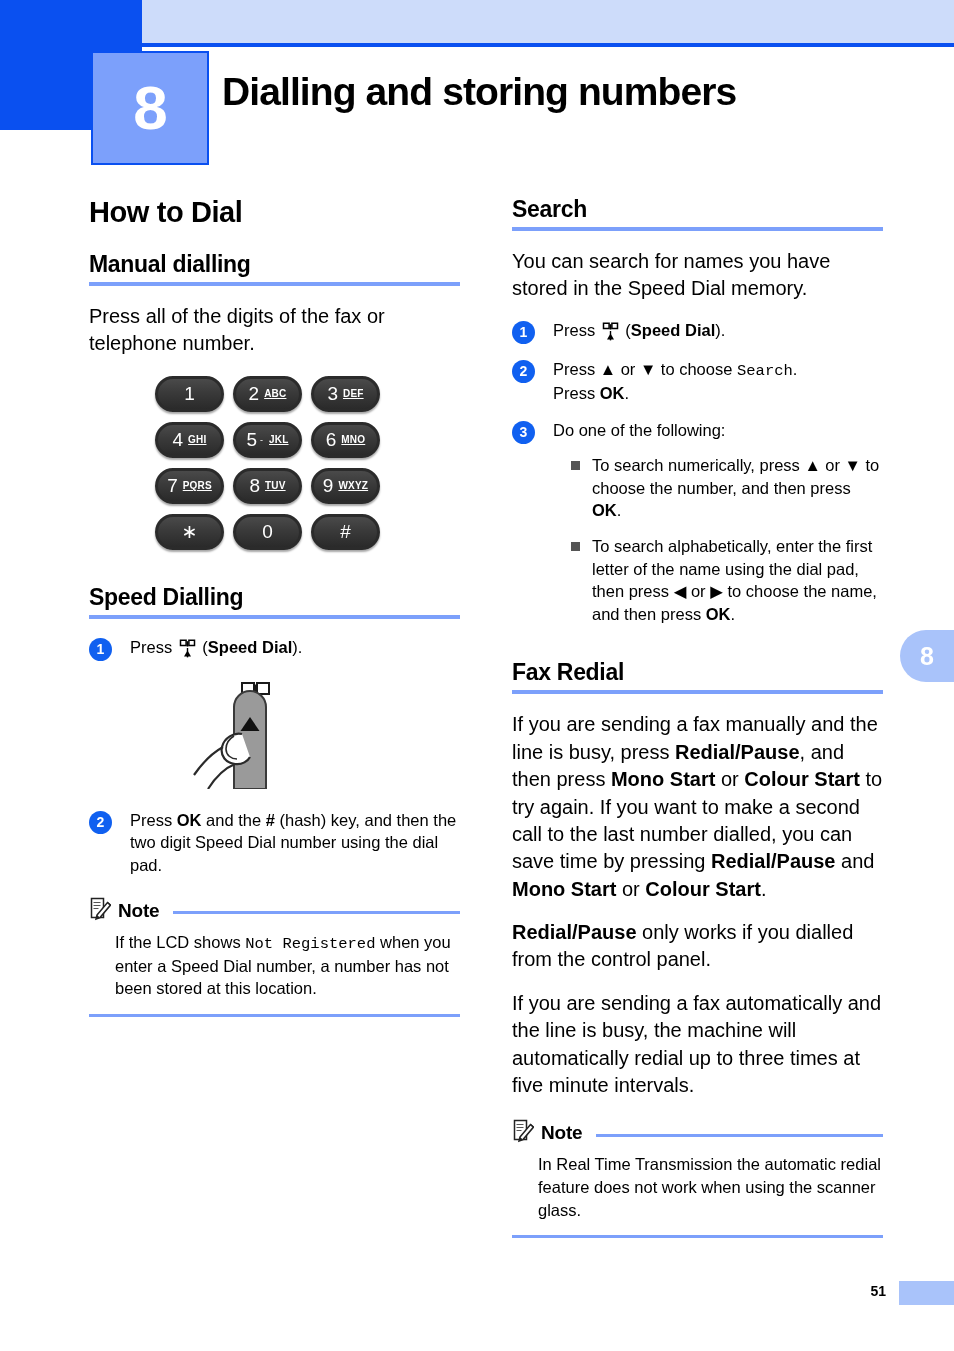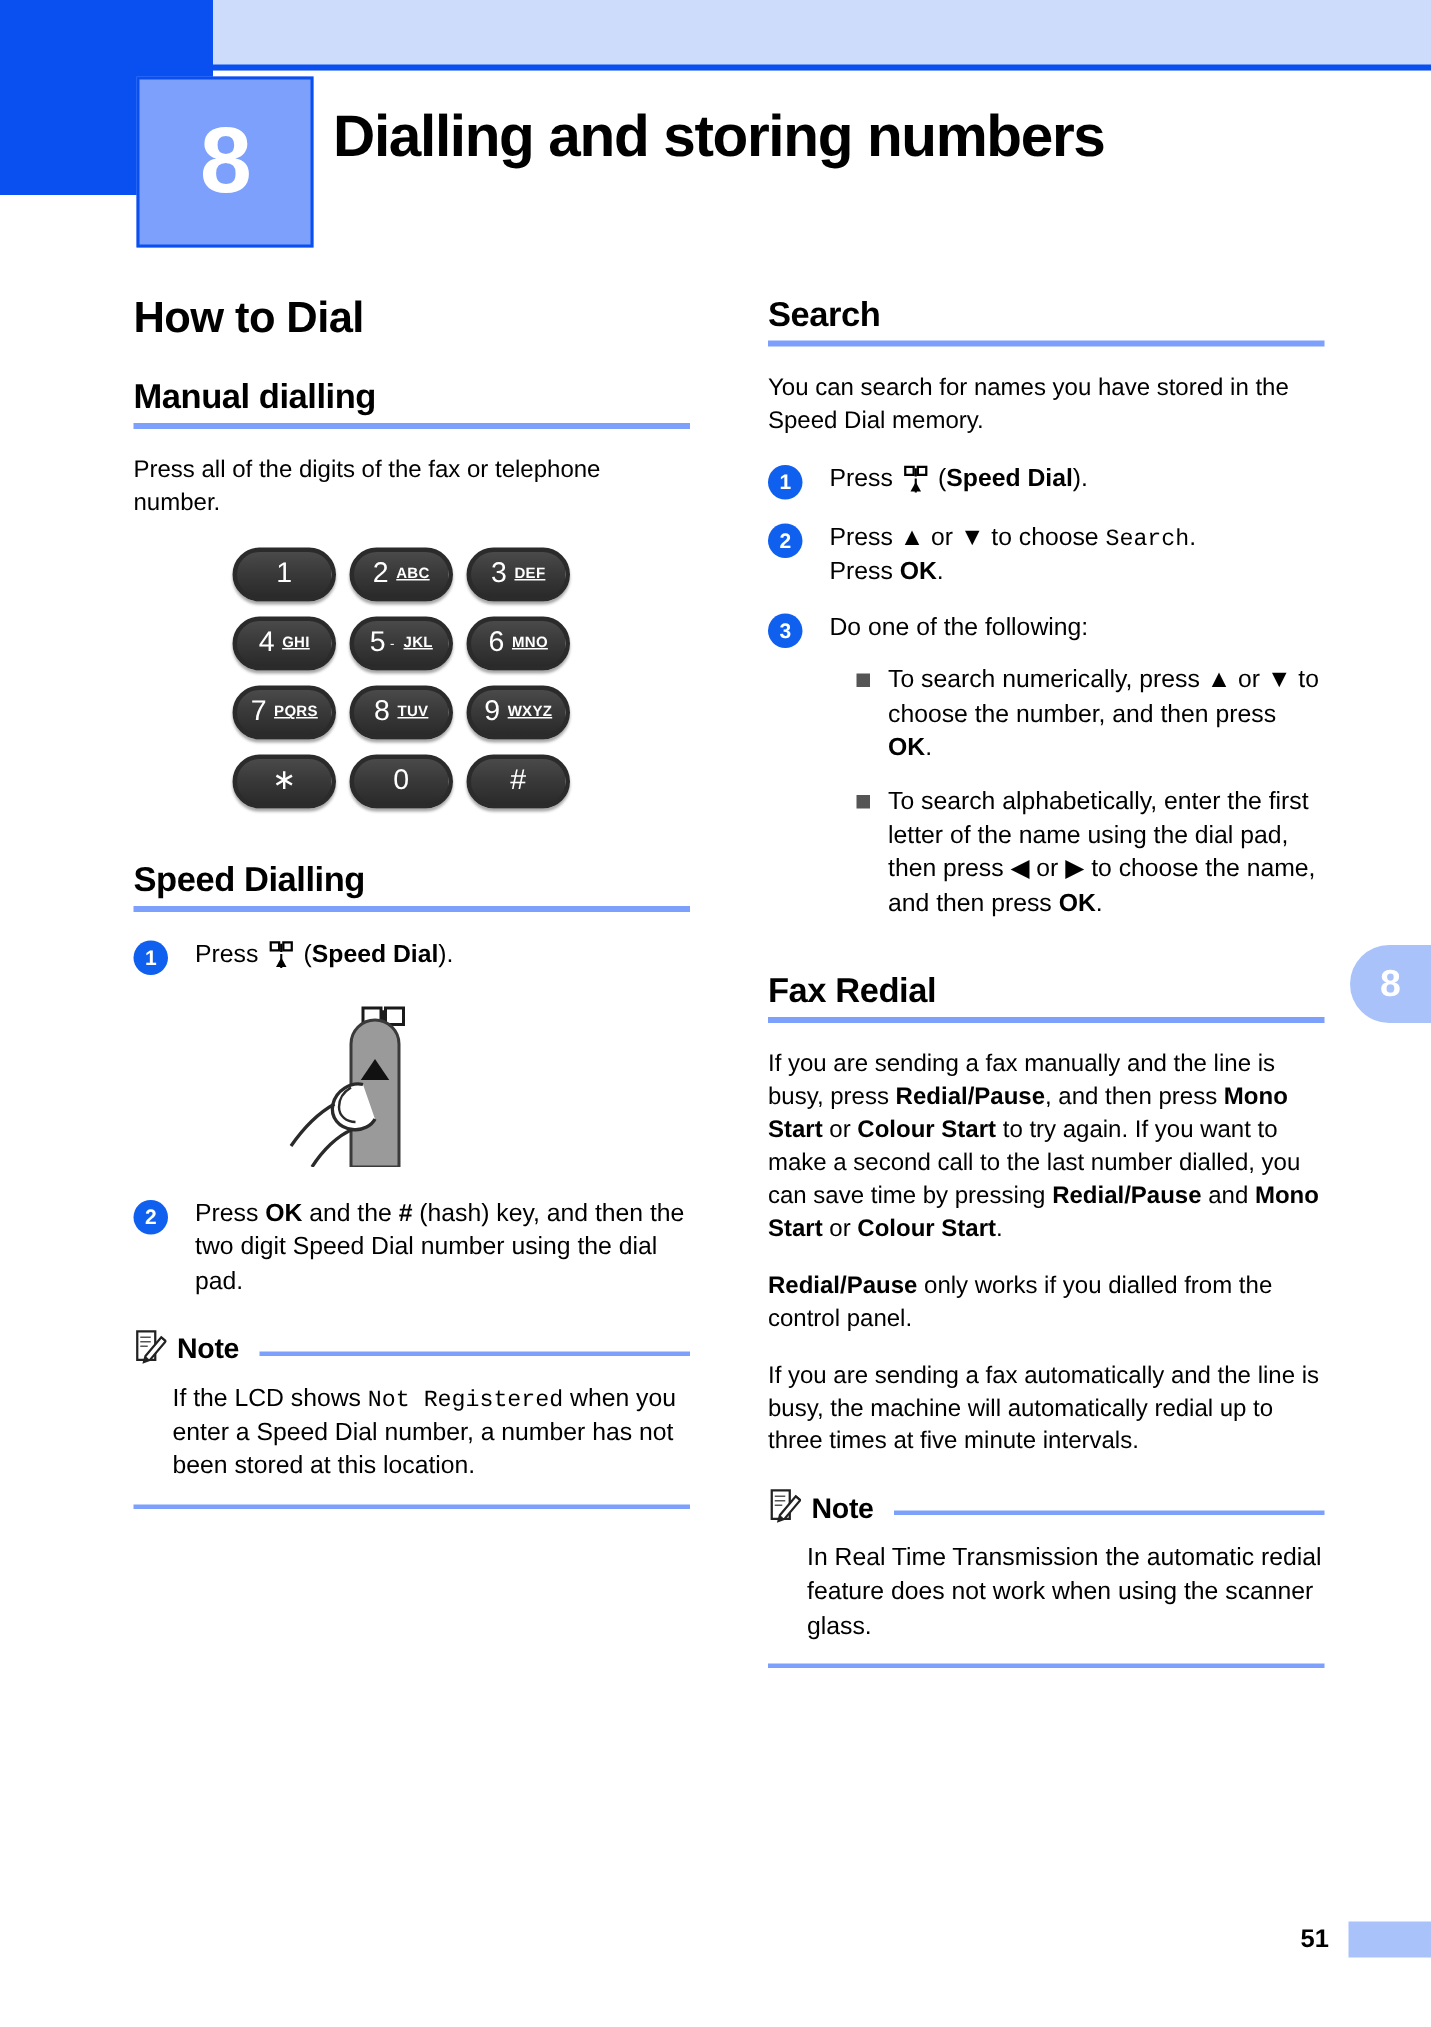--- a/index.html
+++ b/index.html
@@ -69,21 +69,21 @@
     letter-spacing: -0.3px;
   }
   .h2-rule {
     height: 4px; background: #7CA0FB;
     margin: 0 0 17px 0;
   }
   .h2-blk { margin-top: 34px; }
 
   
   p.body {
-    font-size: 16px;
+    font-size: 20px;
     line-height: 1.37;
     margin: 0 0 16px 0;
   }
   b { font-weight: bold; }
   .mono {
     font-family: "Liberation Mono", "DejaVu Sans Mono", monospace;
     font-size: 15.5px;
   }
 
   
@@ -219,21 +219,21 @@
   }
 
   
   .footer {
     position: absolute;
     left: 0; right: 0; bottom: 42px;
     height: 28px;
   }
   .pg-num {
     position: absolute; right: 68px; top: 2px;
-    font-size: 17px; font-weight: bold;
+    font-size: 14px; font-weight: bold;
   }
   .pg-block {
     position: absolute; right: 0; top: 0;
     width: 55px; height: 24px;
     background: #A9C3FA;
   }
 </style>
 </head>
 <body>
 

